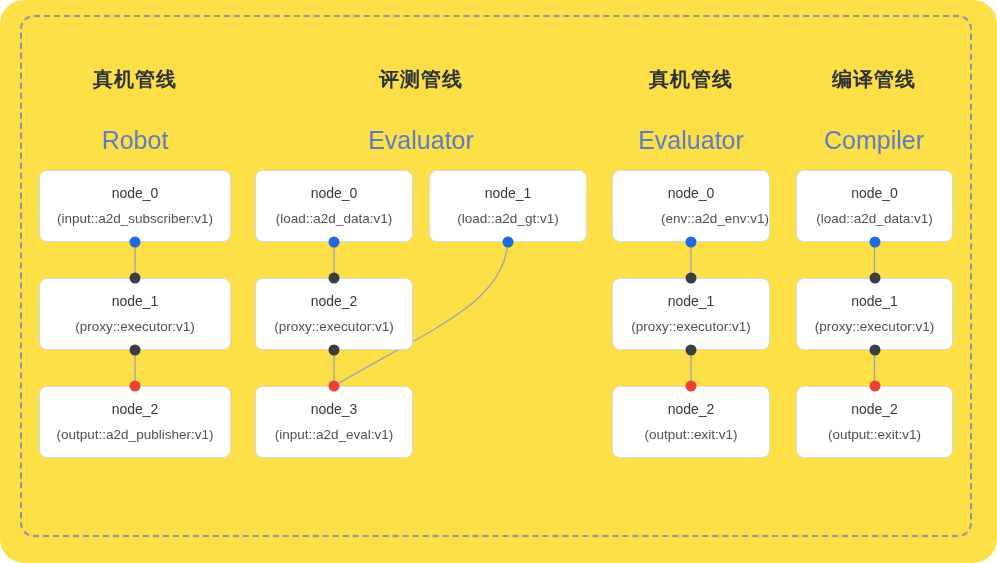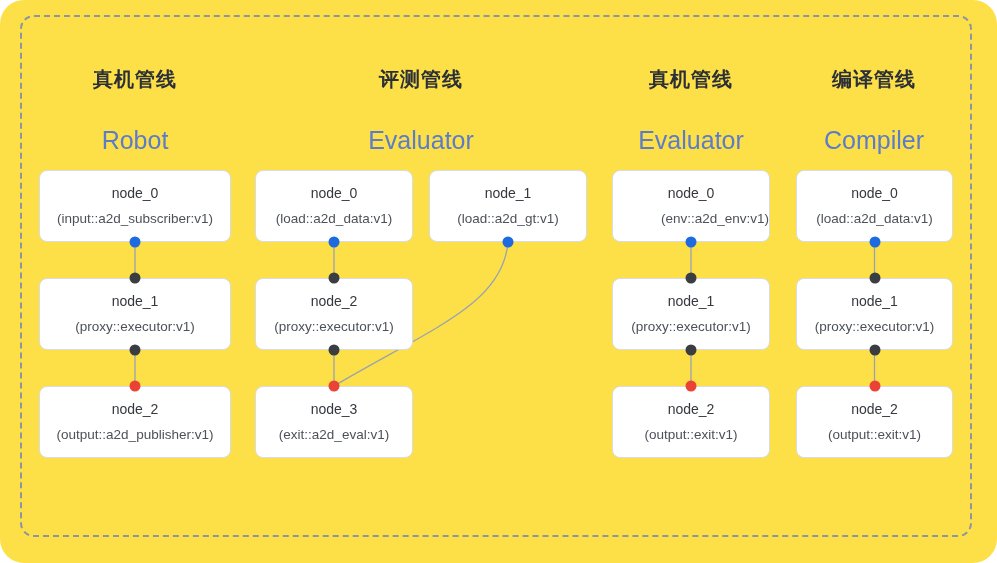--- a/index.html
+++ b/index.html
@@ -115,21 +115,21 @@
       </div>
       <div class="port-dot" style="left: 508px; top: 242px; background: rgb(30, 107, 224);"></div>
       <div class="node-box" style="left: 255px; top: 278px; width: 158px; height: 72px; background: rgb(255, 255, 255); border-color: rgb(215, 219, 226);">
         <div class="node-label" style="color: rgb(53, 56, 62);">node_2</div>
         <div class="node-sub" style="color: rgb(77, 81, 88);">(proxy::executor:v1)</div>
       </div>
       <div class="port-dot" style="left: 334px; top: 278px; background: rgb(58, 61, 66);"></div>
       <div class="port-dot" style="left: 334px; top: 350px; background: rgb(58, 61, 66);"></div>
       <div class="node-box" style="left: 255px; top: 386px; width: 158px; height: 72px; background: rgb(255, 255, 255); border-color: rgb(215, 219, 226);">
         <div class="node-label" style="color: rgb(53, 56, 62);">node_3</div>
-        <div class="node-sub" style="color: rgb(77, 81, 88);">(exit::a2d_eval:v1)</div>
+        <div class="node-sub" style="color: rgb(77, 81, 88);">(input::a2d_eval:v1)</div>
       </div>
       <div class="port-dot" style="left: 334px; top: 386px; background: rgb(234, 67, 53);"></div>
       <div class="node-box" style="left: 612px; top: 170px; width: 158px; height: 72px; background: rgb(255, 255, 255); border-color: rgb(215, 219, 226);">
         <div class="node-label" style="color: rgb(53, 56, 62);">node_0</div>
         <div class="node-sub" style="color: rgb(77, 81, 88); margin-left: 48px;">(env::a2d_env:v1)</div>
       </div>
       <div class="port-dot" style="left: 691px; top: 242px; background: rgb(30, 107, 224);"></div>
       <div class="node-box" style="left: 612px; top: 278px; width: 158px; height: 72px; background: rgb(255, 255, 255); border-color: rgb(215, 219, 226);">
         <div class="node-label" style="color: rgb(53, 56, 62);">node_1</div>
         <div class="node-sub" style="color: rgb(77, 81, 88);">(proxy::executor:v1)</div>

